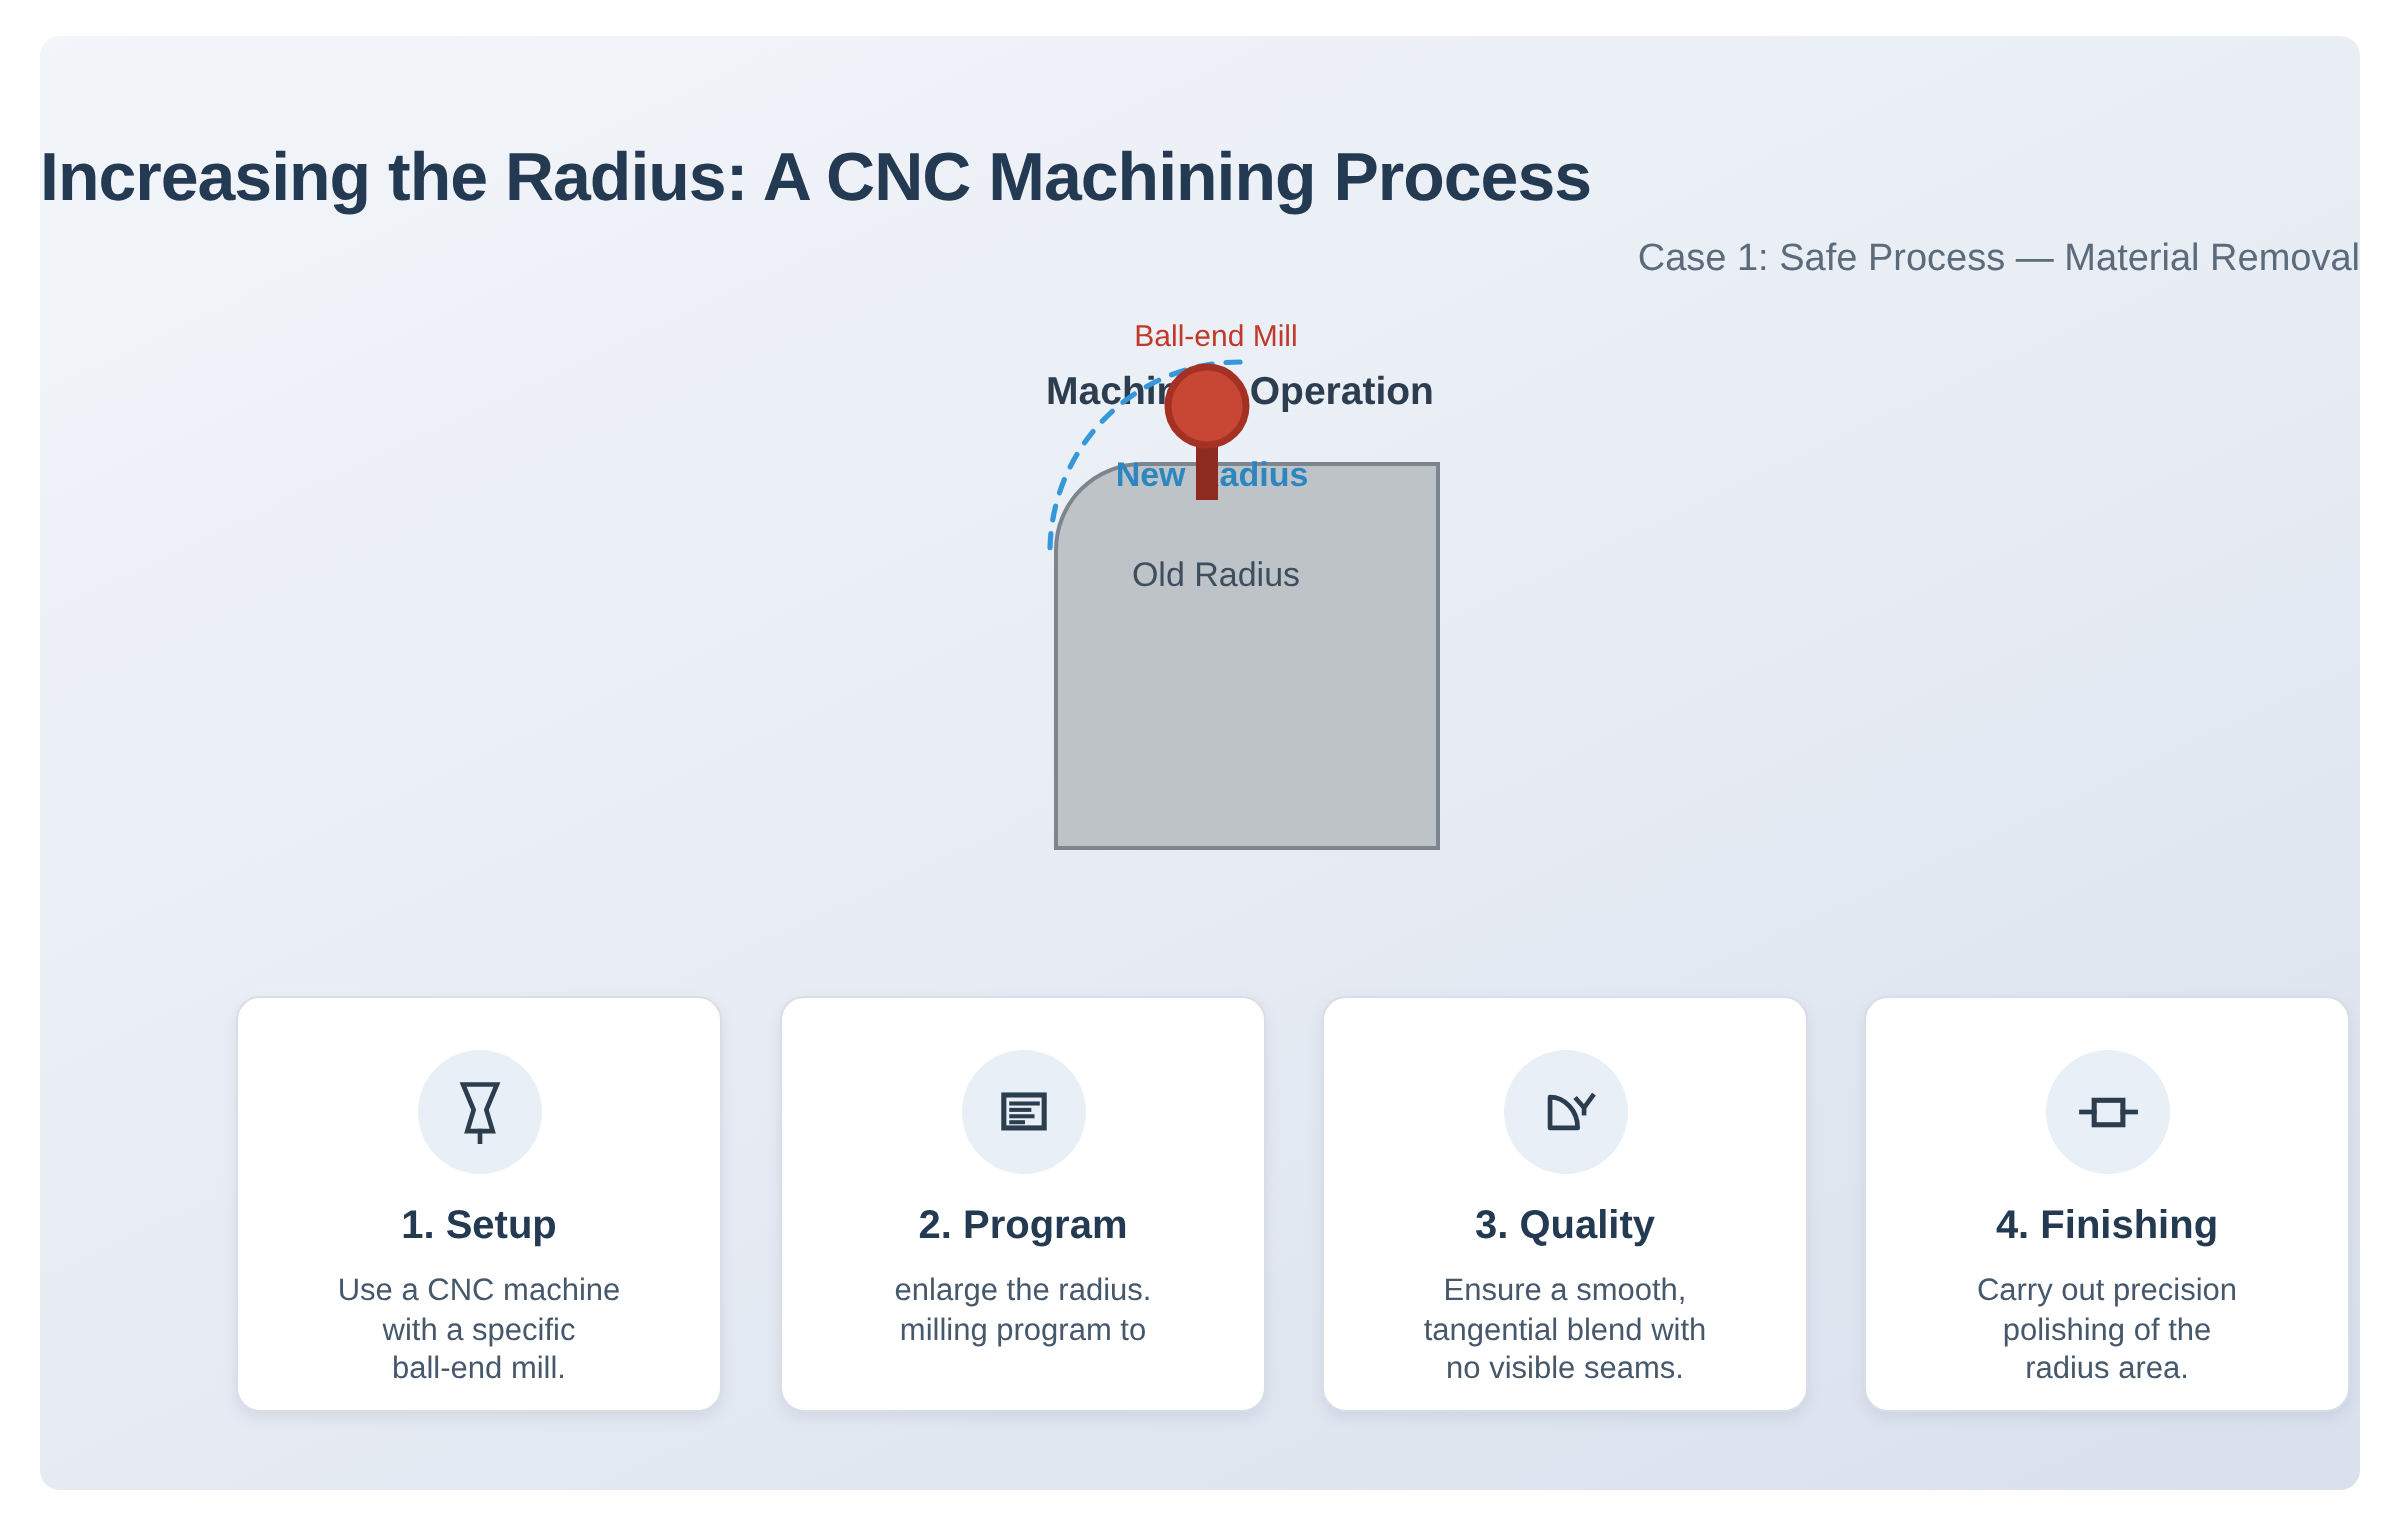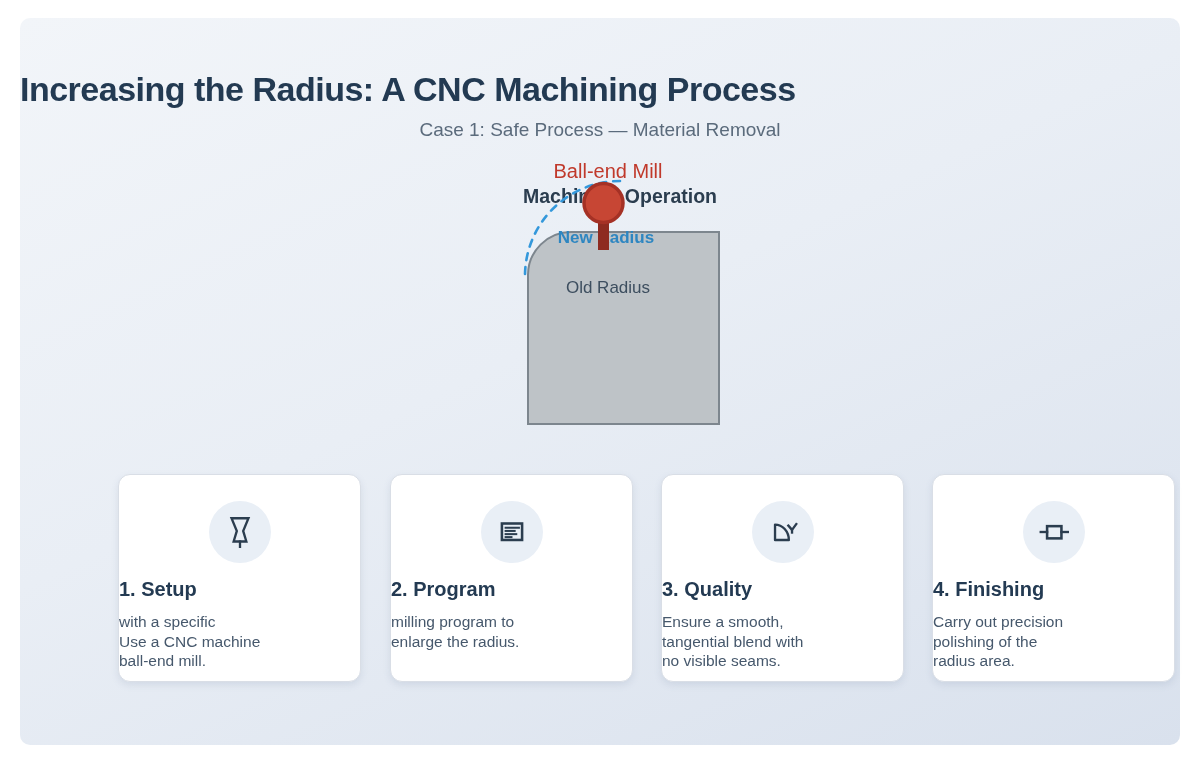--- a/index.html
+++ b/index.html
@@ -10,44 +10,44 @@
   .panel{
     position:absolute;left:20px;top:18px;width:1160px;height:727px;
     background:linear-gradient(155deg,#F2F5F9 0%,#E9EEF5 45%,#D9E1ED 100%);
     border-radius:10px;
   }
   .title{
     position:absolute;left:0;top:52px;width:100%;text-align:left;
     font-size:34px;font-weight:bold;color:var(--title-navy);letter-spacing:-0.5px;
   }
   .subtitle{
-    position:absolute;left:0;top:101px;width:100%;text-align:center;
+    position:absolute;left:0;top:101px;width:100%;text-align:right;
     font-size:19px;color:var(--subtitle-gray);
   }
   
   .lbl{position:absolute;text-align:center;}
-  .lbl-tool{left:488px;top:142px;width:200px;font-size:20px;color:var(--accent-red);}
+  .lbl-tool{left:488px;top:142px;width:200px;font-size:15px;color:var(--accent-red);}
   .lbl-operation{left:450px;top:167px;width:300px;font-size:19.5px;font-weight:bold;color:var(--ink-dark);z-index:1;}
   .block{
     position:absolute;left:507px;top:213px;width:193px;height:194px;
     background:var(--block-gray);border:2px solid var(--block-border);
     border-top-left-radius:44px;box-sizing:border-box;z-index:2;
   }
   .lbl-new-radius{left:486px;top:210px;width:200px;font-size:17px;font-weight:bold;color:var(--accent-blue);z-index:3;}
   .lbl-old-radius{left:528px;top:260px;width:120px;font-size:17px;color:var(--ink-mid);text-align:center;z-index:3;}
   .diagram-svg{position:absolute;left:440px;top:130px;z-index:4;}
   .arc-path{fill:none;stroke:var(--arc-blue);stroke-width:2.6;stroke-dasharray:7 7;stroke-linecap:round;}
   .stem{fill:var(--stem-red);}
   .ball{fill:var(--ball-red);stroke:var(--ball-ring);stroke-width:3.5;}
   
   .card{
-    position:absolute;top:456px;width:243px;height:208px;background:#ffffff;
+    position:absolute;top:480px;width:243px;height:208px;background:#ffffff;
     border:1px solid #D9DEE6;border-radius:12px;
     box-shadow:0 3px 7px rgba(110,130,160,0.16);
-    text-align:left;box-sizing:border-box;
+    text-align:center;box-sizing:border-box;
   }
   .card1{left:98px;} .card2{left:370px;} .card3{left:641px;} .card4{left:912px;}
   .icon-circle{
     width:62px;height:62px;border-radius:50%;background:#E9EFF6;
     margin:26px auto 0;display:flex;align-items:center;justify-content:center;
   }
   .icon-circle svg{stroke:var(--ink-dark);fill:none;stroke-width:2.2;stroke-linecap:square;}
   .card-title{margin-top:15px;font-size:20px;font-weight:bold;color:var(--title-navy);}
   .card-desc{margin-top:11px;font-size:15.5px;line-height:1.26;color:var(--body-gray);}
   .card-desc span{display:block;}
@@ -75,40 +75,40 @@
 
   <div class="card card1">
     <div class="icon-circle">
       <svg width="34" height="36" viewBox="0 0 32 34">
         <path d="M8 4 H24 L19 16 L22 26 H10 L13 16 Z"></path>
         <path d="M16 26 V31"></path>
       </svg>
     </div>
     <div class="card-title">1. Setup</div>
     <div class="card-desc">
+      <span>Use a CNC machine</span>
       <span>with a specific</span>
-      <span>Use a CNC machine</span>
       <span>ball-end mill.</span>
     </div>
   </div>
 
   <div class="card card2">
     <div class="icon-circle">
       <svg width="34" height="34" viewBox="0 0 32 32">
         <rect x="6.5" y="8" width="19" height="15.5" stroke-width="2.4"></rect>
         <path d="M10 12 H22.5" stroke-width="1.9"></path>
         <path d="M10 15 H18.5" stroke-width="1.9"></path>
         <path d="M10 18 H20" stroke-width="1.9"></path>
         <path d="M10 20.8 H15.5" stroke-width="1.9"></path>
       </svg>
     </div>
     <div class="card-title">2. Program</div>
     <div class="card-desc">
+      <span>enlarge the radius.</span>
       <span>milling program to</span>
-      <span>enlarge the radius.</span>
     </div>
   </div>
 
   <div class="card card3">
     <div class="icon-circle">
       <svg width="34" height="34" viewBox="0 0 32 32">
         <path d="M8.5 9 V23.5 H21.5 C21.5 15.5 15.5 9 8.5 9 Z" stroke-linejoin="round"></path>
         <path d="M21 10 L24.5 14 L28.5 8.5" stroke-linejoin="round"></path>
         <path d="M24.5 14 L24.5 16.5"></path>
       </svg>

